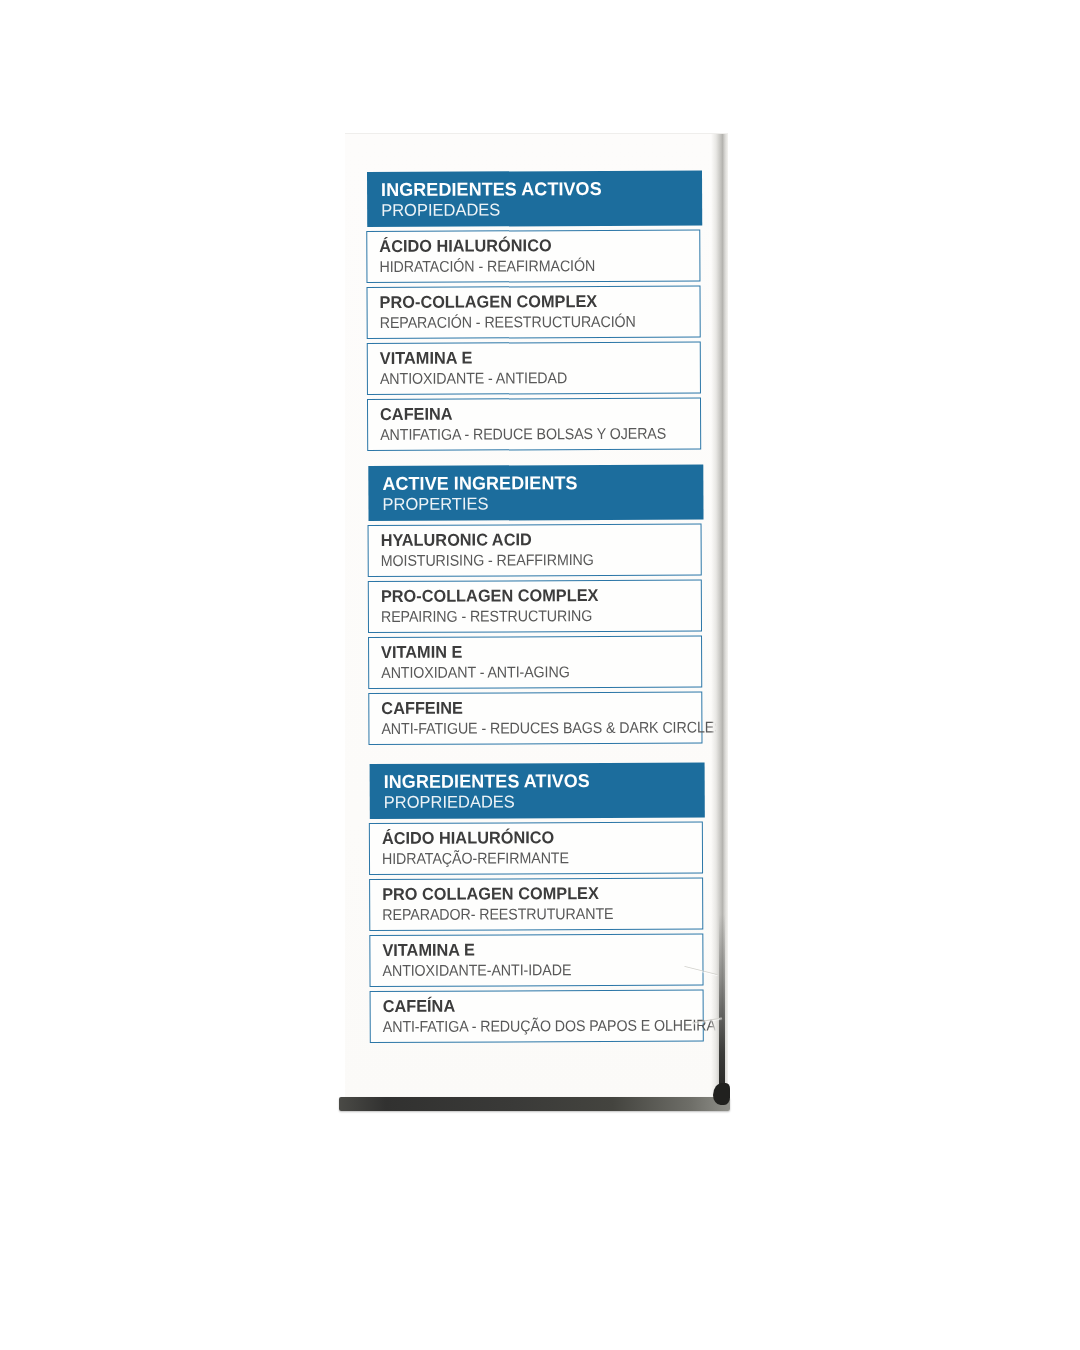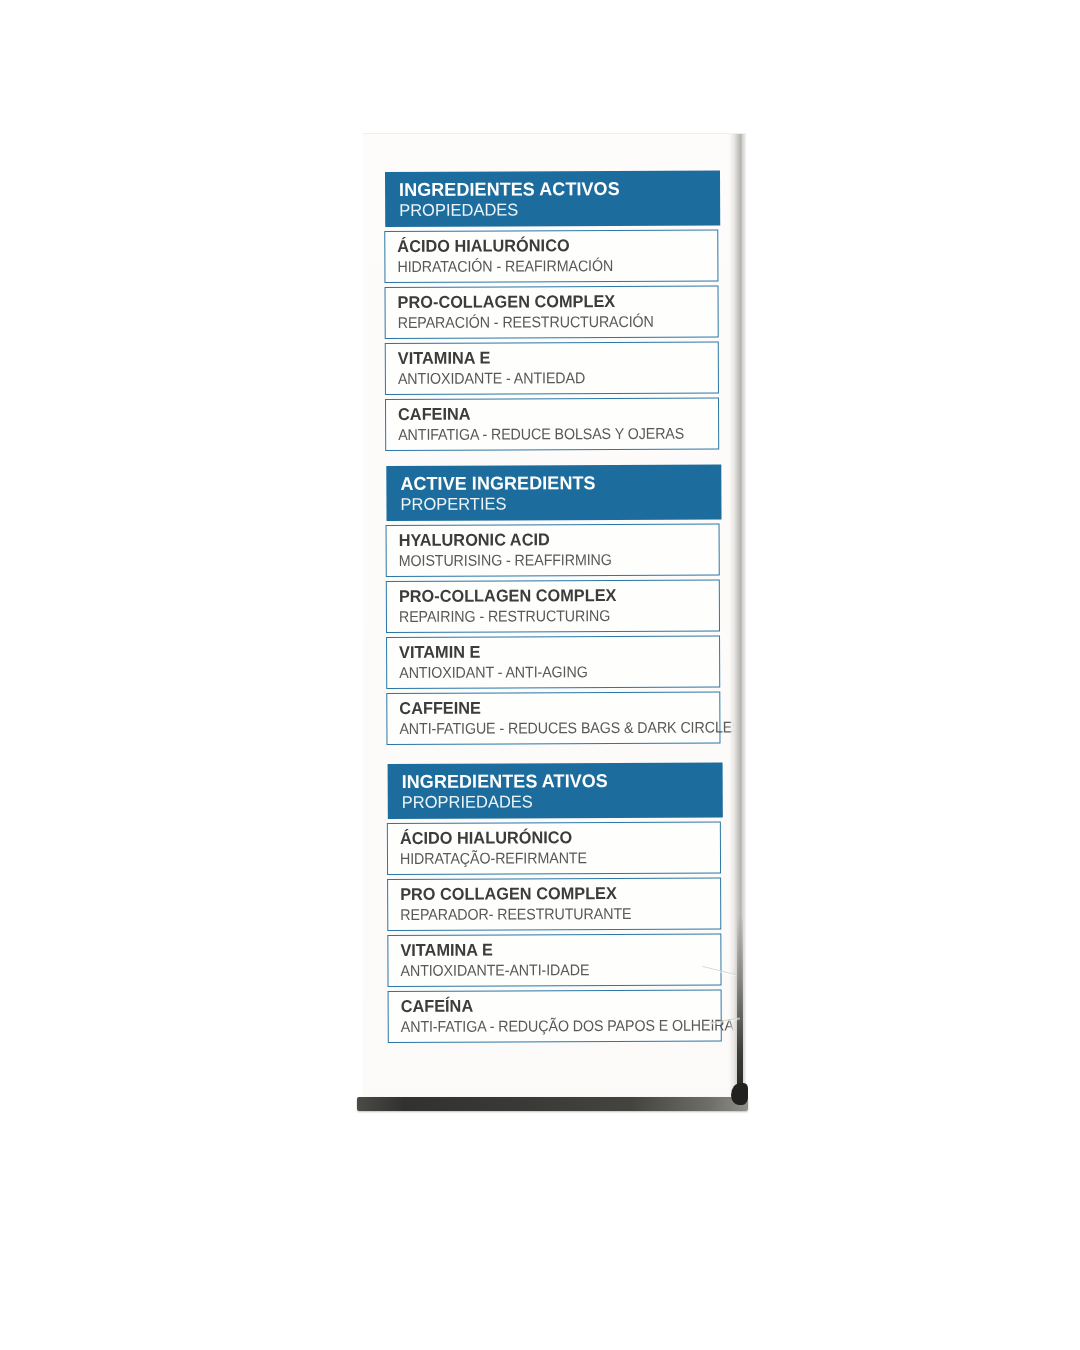--- a/index.html
+++ b/index.html
@@ -11,21 +11,21 @@
   .page {
     position: relative;
     width: 1080px;
     height: 1350px;
     background: #ffffff;
     overflow: hidden;
   }
   
   .package {
     position: absolute;
-    left: 363px;
+    left: 345px;
     top: 133px;
     width: 383px;
     height: 977px;
     background: linear-gradient(180deg, #fdfcfb 0%, #fcfbf9 70%, #fbfaf8 100%);
     border-top: 1px solid #efeeec;
   }
   
   .edge-right {
     position: absolute;
     top: 0;

